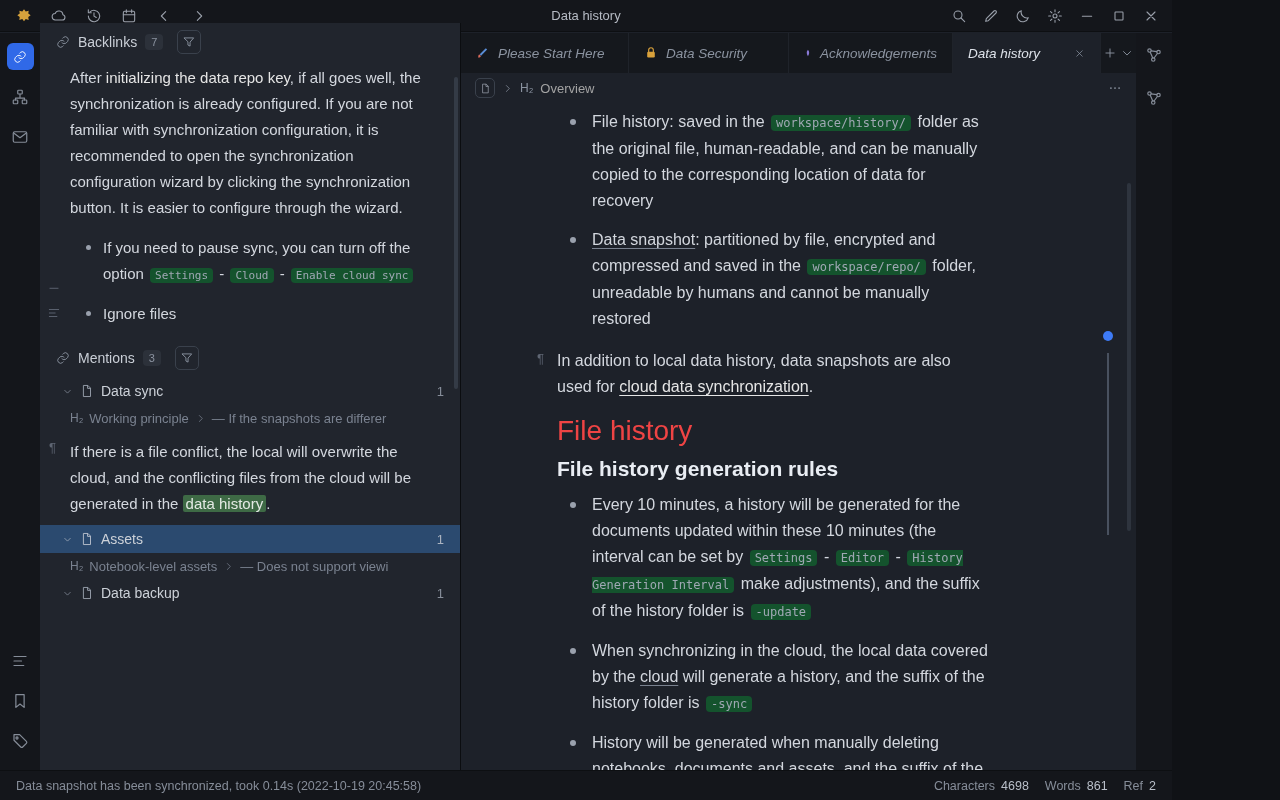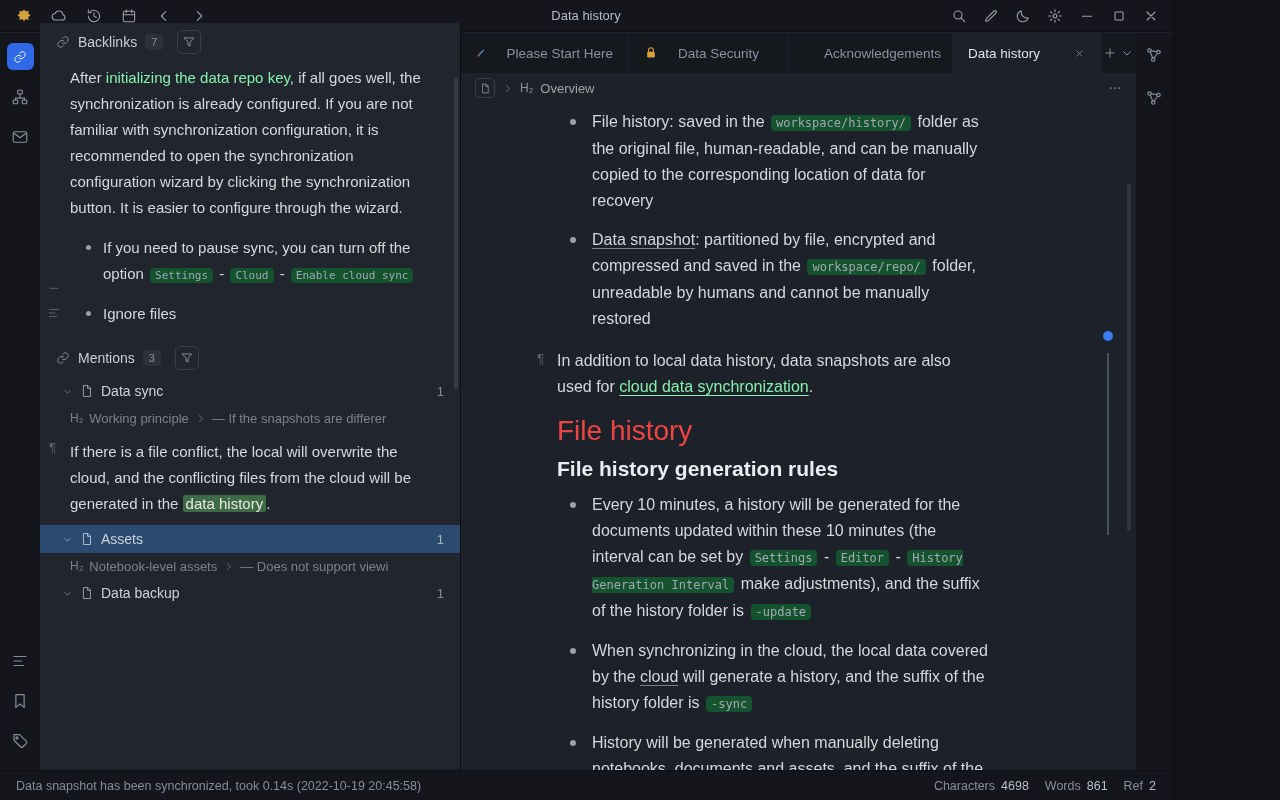--- a/index.html
+++ b/index.html
@@ -70,22 +70,22 @@
   .mention-para { position:relative; padding:8px 20px 8px 30px; font-size:15px; line-height:26px;
                   color:#d3d7de; }
   .pilcrow { position:absolute; left:9px; top:10px; color:#5e6572; font-size:13px; line-height:1; }
   .sb-scroll { position:absolute; right:2px; top:54px; width:4px; height:312px; background:#343b46;
                border-radius:2px; }
   .sidebar .seg-kbd { font-size:11px; }
 
   
   .main { position:absolute; top:33px; bottom:30px; left:461px; right:36px; background:#1d2129; }
   .tabbar { display:flex; align-items:stretch; height:40px; background:#15181d; }
-  .tab { display:flex; align-items:center; gap:20px; padding:0 15px; font-size:13.5px; color:#8b93a0;
-         border-right:1px solid #1f232a; white-space:nowrap; overflow:hidden; flex:0 0 auto; }
+  .tab { display:flex; align-items:center; gap:8px; padding:0 15px; font-size:13.5px; color:#8b93a0;
+         border-right:1px solid #1f232a; white-space:nowrap; overflow:hidden; flex:0 0 auto;font-style:italic; }
   .tab1{width:168px}.tab2{width:160px}.tab3{width:164px}.tab4{width:148px}
   .tab.active { background:#1d2129; color:#dde2e9; }
   .close-x { margin-left:auto; color:#8b93a0; }
   .tab-plus { width:40px; display:flex; align-items:center; justify-content:center; color:#8b93a0; }
   .tab-chev { margin-left:auto; width:38px; display:flex; align-items:center; justify-content:center;
               color:#8b93a0; }
   .breadcrumb { height:30px; display:flex; align-items:center; gap:7px; padding:0 14px;
                 font-size:13px; color:#8b93a0; }
   .crumb-doc { width:20px; height:20px; border:1px solid #3a414c; border-radius:5px; display:flex;
                align-items:center; justify-content:center; color:#9aa1ad; }
@@ -98,21 +98,21 @@
   .doc-li { position:relative; padding-left:35px; margin-bottom:13px; }
   .doc-li::before { content:""; position:absolute; left:13px; top:10px; width:6px; height:6px;
                     border-radius:50%; background:#9aa1ad; }
   .doc-para { position:relative; margin:16px 0 14px; }
   .doc-para .pilcrow { left:-20px; top:4px; }
   .doc-h1 { font-size:28px; color:#ef4444; margin:18px 0 4px; font-weight:400; }
   .doc-h2 { font-size:21px; color:#e9edf3; margin:12px 0 10px; font-weight:700; }
 
   
   .seg-text { color:inherit; }
-  .seg-link { color:#86efac; }
+  .seg-link { color:#e5e5e5; }
   .seg-u { text-decoration:underline; text-underline-offset:3px; }
   .seg-ref { text-decoration:underline; text-underline-offset:3px; text-decoration-color:#79818f; }
   .seg-kbd { font-family:"DejaVu Sans Mono","Liberation Mono",monospace; font-size:12px;
              background:#14532d; color:#a0a8b4; border-radius:4px; padding:1px 5px; margin:0 2px; }
   .seg-hl { background:#3e6a45; color:#e4eae4; padding:0 3px; border-radius:2px; }
 
   
   .ed-dot { position:absolute; right:23px; top:298px; width:10px; height:10px; border-radius:50%;
             background:#3e7bf6; }
   .ed-line { position:absolute; right:27px; top:320px; width:2px; height:182px; background:#49515f; }

